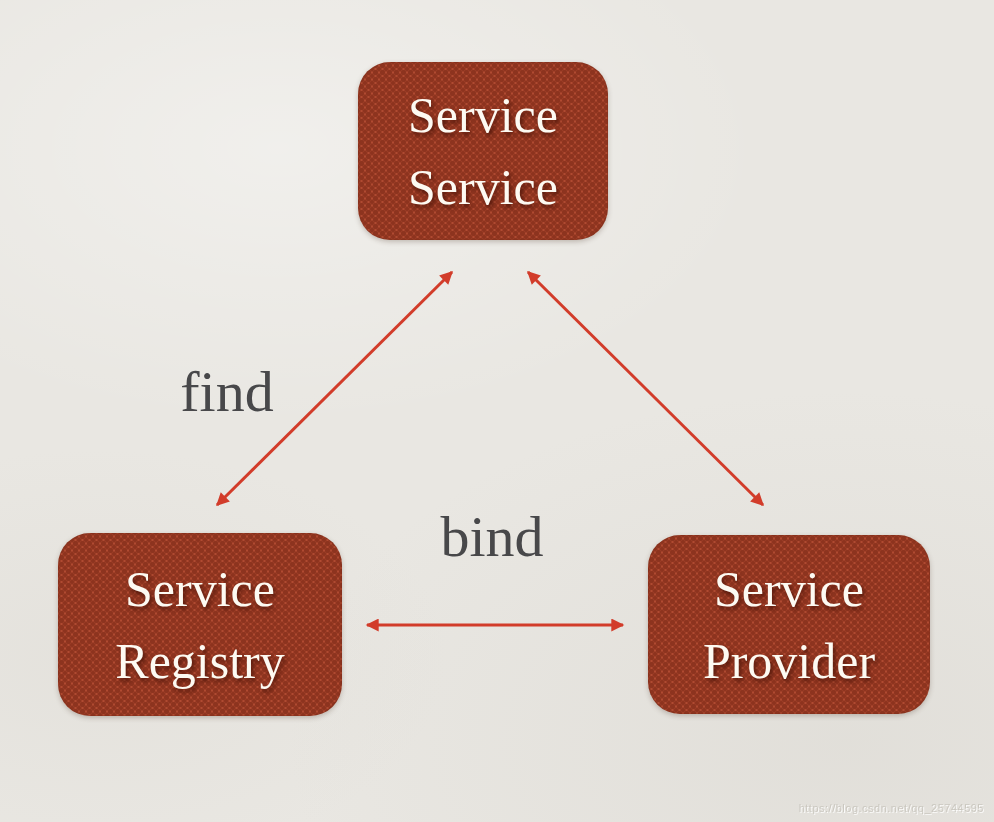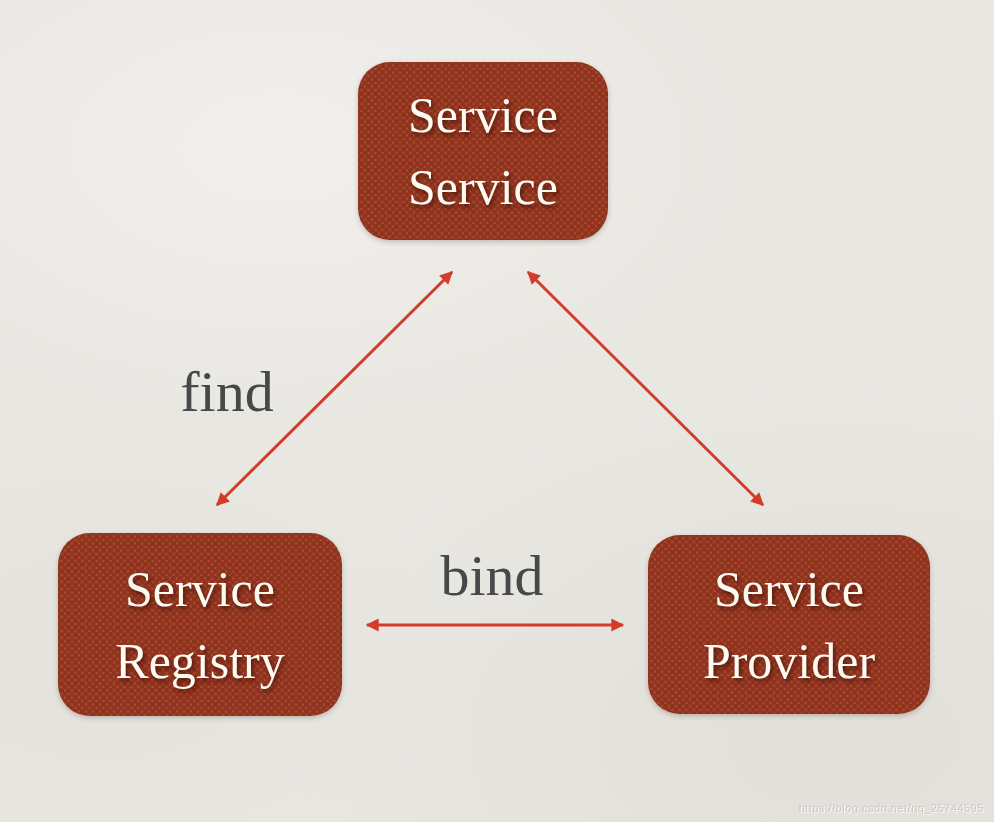--- a/index.html
+++ b/index.html
@@ -45,21 +45,21 @@
   #node-provider  { left: 648px; top: 535px; width: 282px; height: 179px; }
   .edge-label {
     position: absolute;
     transform: translate(-50%, -50%);
     color: #48484a;
     font-size: 58px;
     white-space: nowrap;
   }
   #label-find     { left: 227px; top: 391px; }
   #label-register { left: 762px; top: 394px; }
-  #label-bind     { left: 492px; top: 575px; }
+  #label-bind     { left: 492px; top: 536px; }
   .watermark {
     position: absolute;
     right: 10px;
     bottom: 8px;
     font-family: "Liberation Sans", sans-serif;
     font-size: 11px;
     color: rgba(185,181,172,0.60);
     text-shadow: 1px 1px 0 rgba(255,255,255,0.85);
     letter-spacing: 0.5px;
   }

